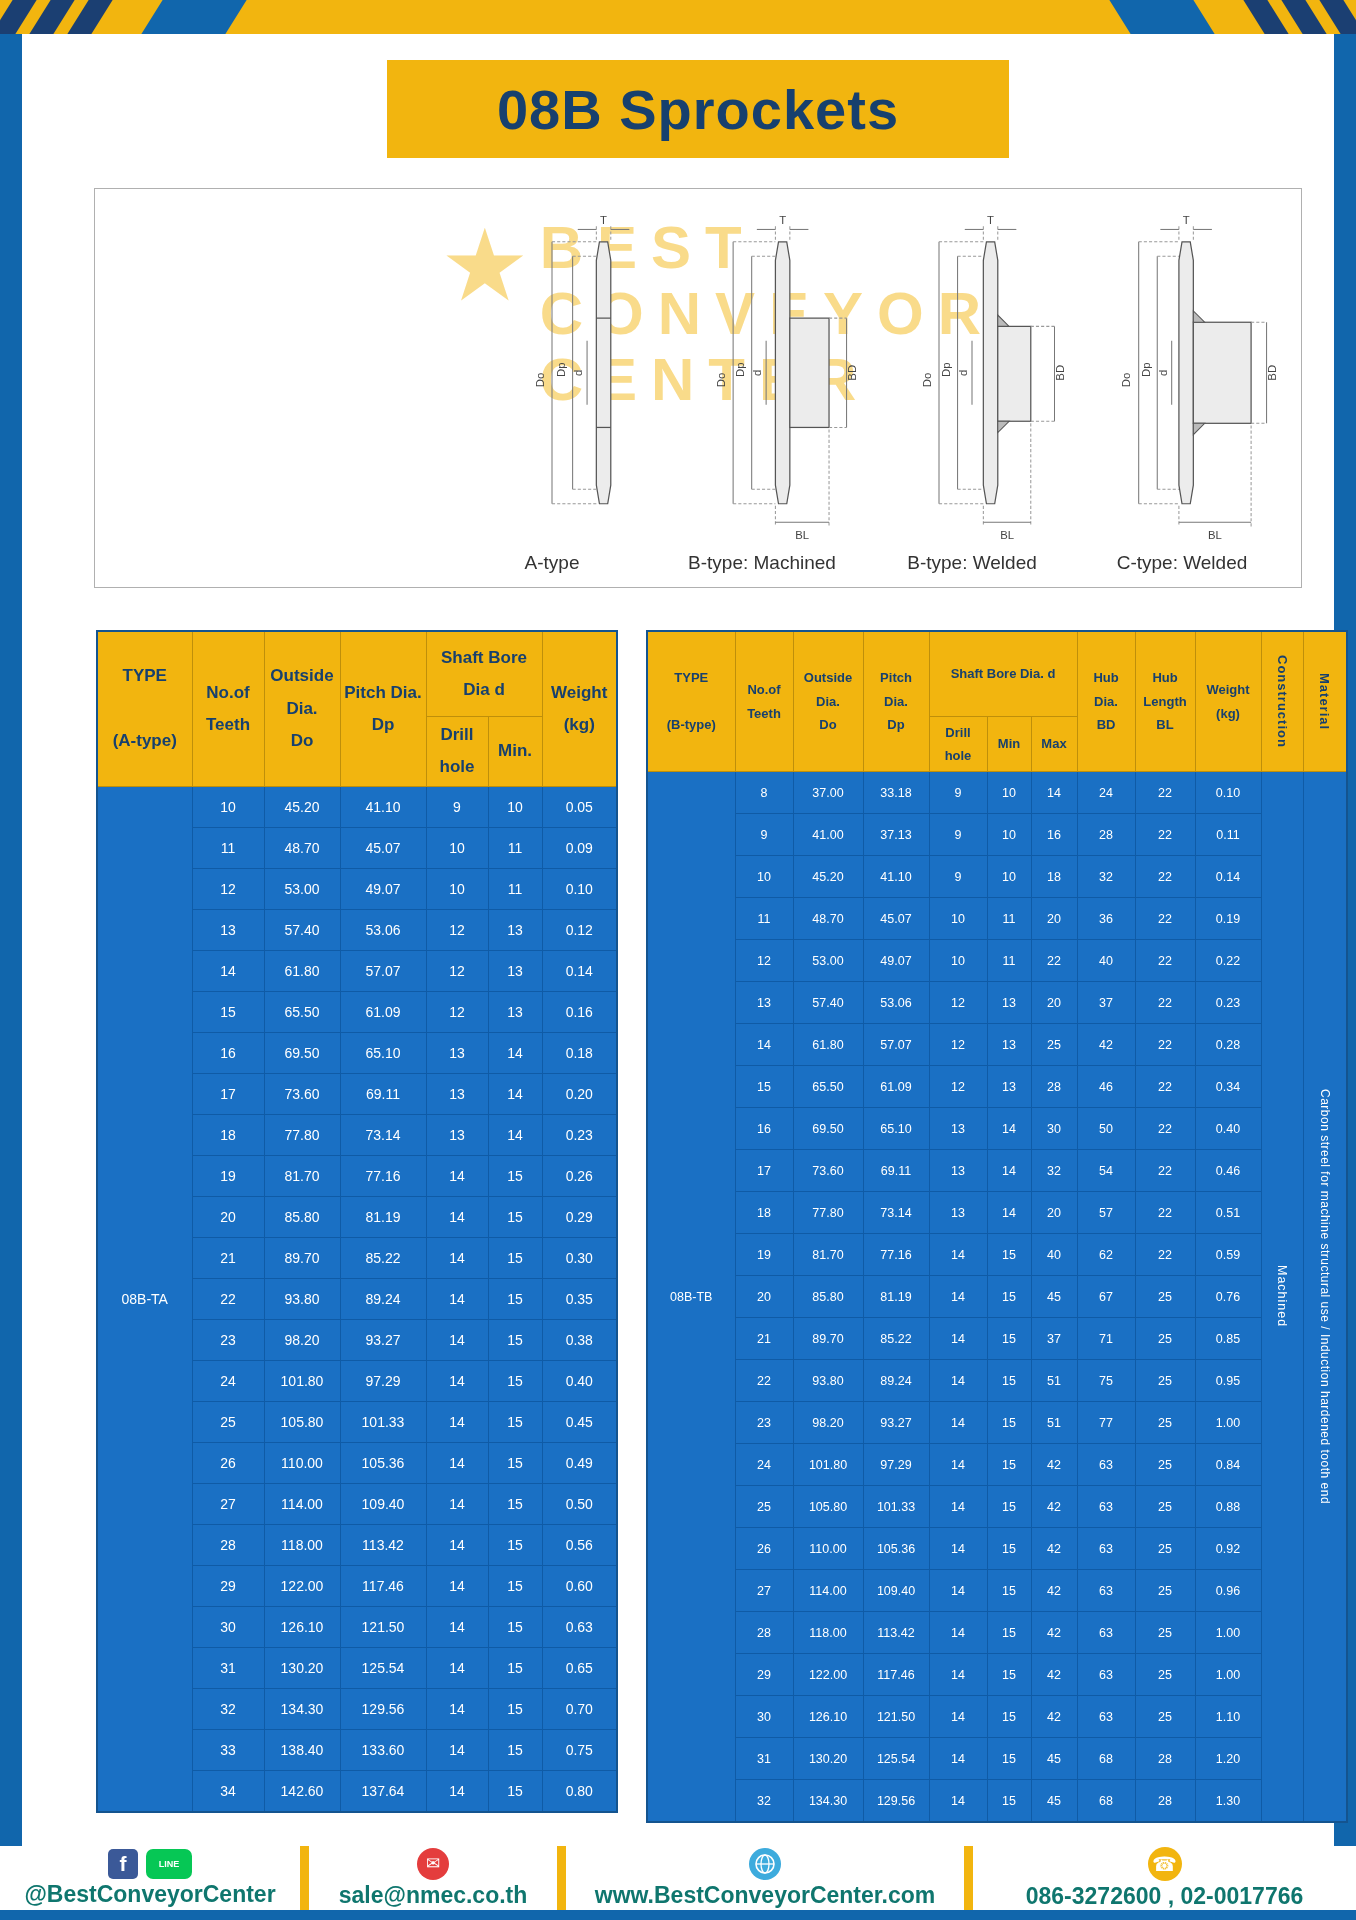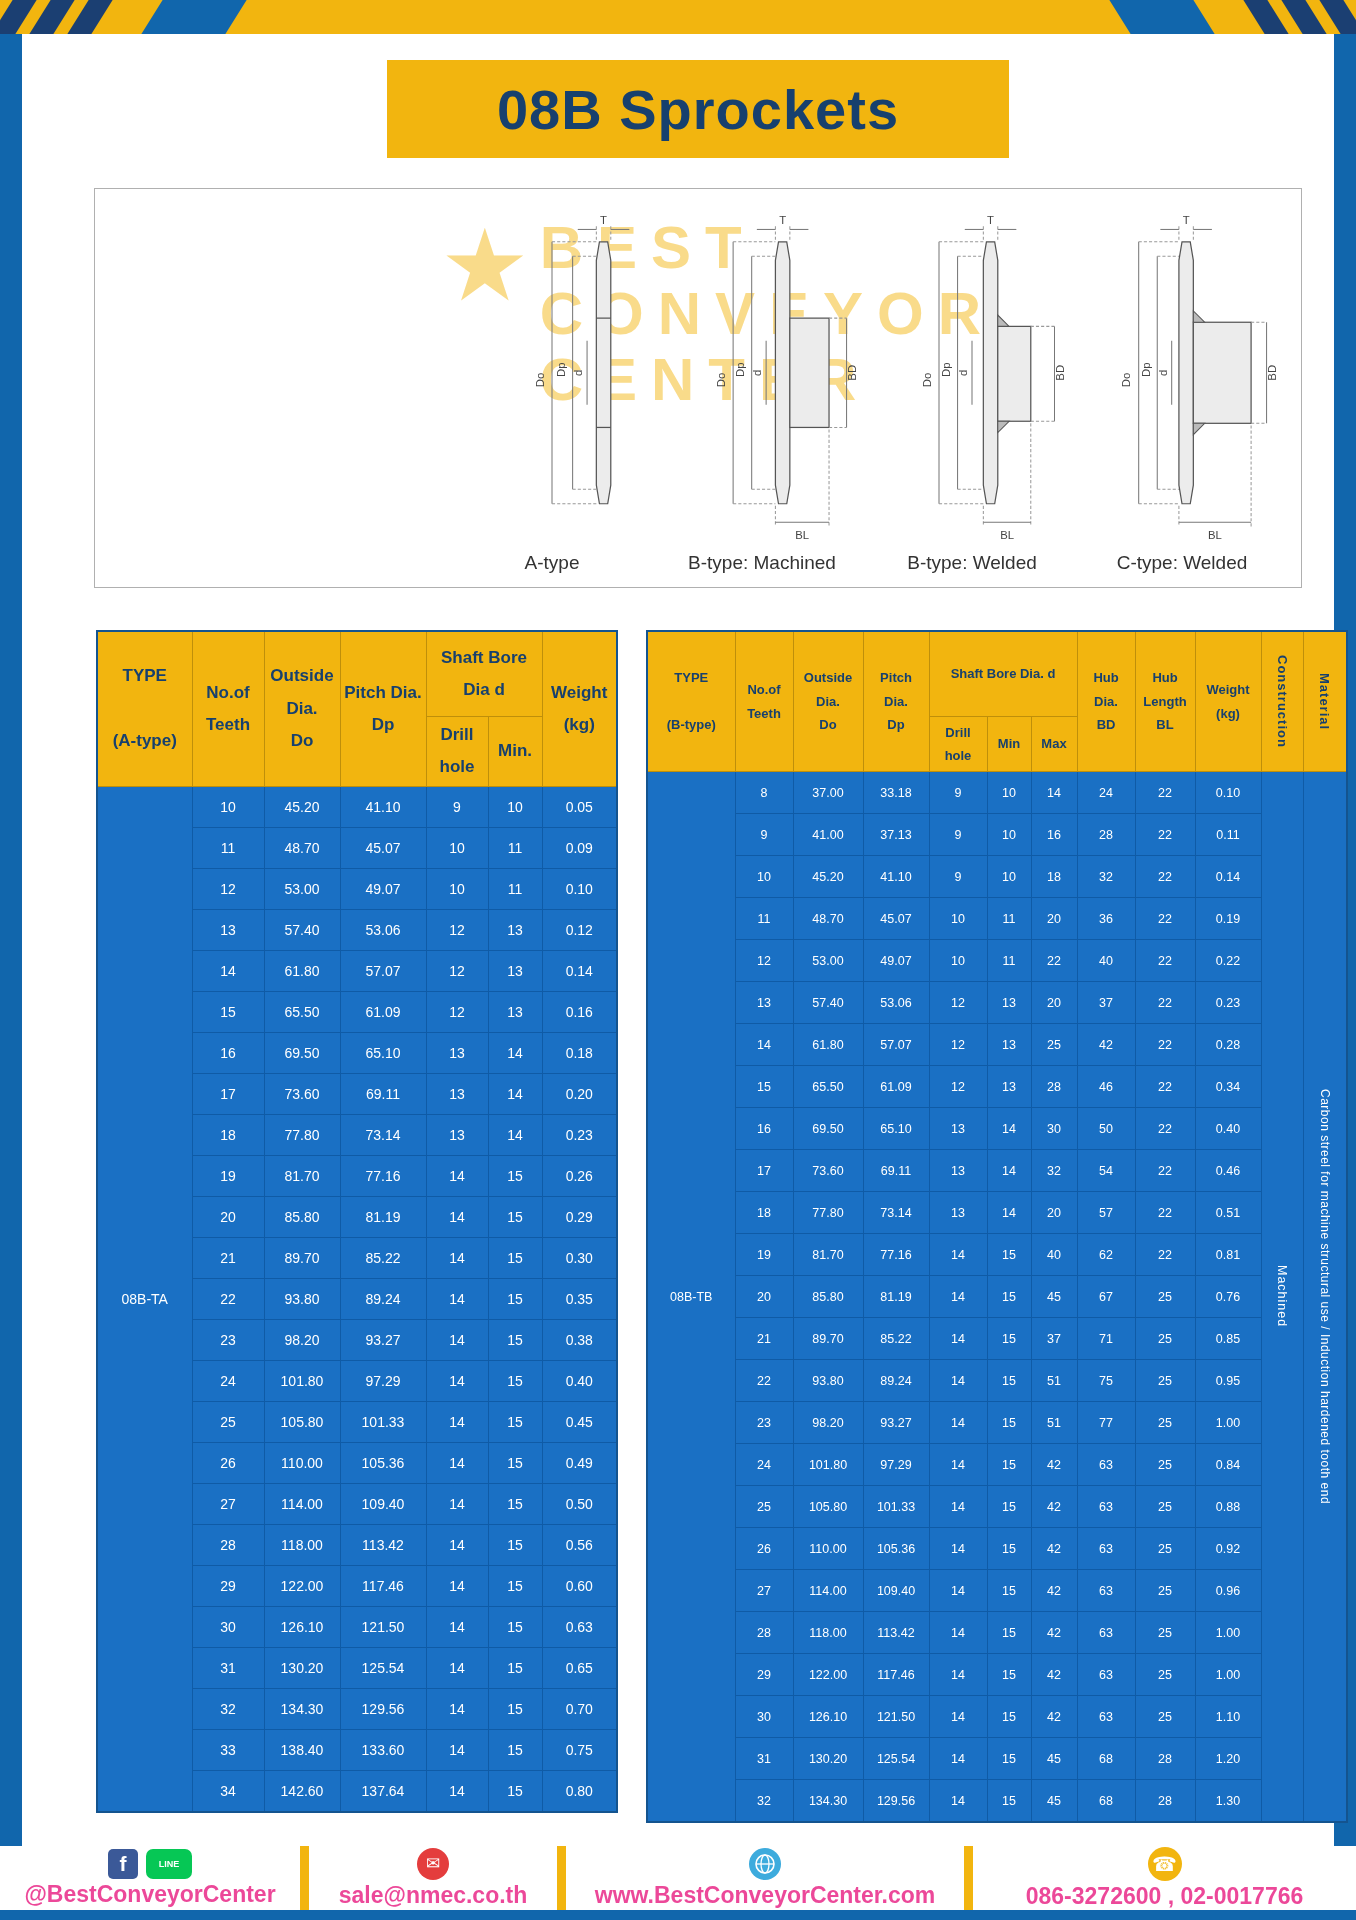--- a/index.html
+++ b/index.html
@@ -55,21 +55,21 @@
 
   
   .footer{position:absolute;left:0;right:0;bottom:10px;height:64px;background:#ffffff;display:flex;align-items:stretch;}
   .f-bar{width:9px;background:var(--accent-yellow,#f2b50f);}
   .f-sec{display:flex;flex-direction:column;align-items:center;justify-content:center;gap:2px;}
   .f-sec.s1{flex:0 0 300px;}
   .f-sec.s2{flex:0 0 248px;}
   .f-sec.s3{flex:0 0 398px;}
   .f-sec.s4{flex:1;}
   .f-icons{display:flex;gap:8px;align-items:center;}
-  .f-text{font-size:23px;font-weight:bold;color:#ec4899;white-space:nowrap;}
+  .f-text{font-size:23px;font-weight:bold;color:#0f766e;white-space:nowrap;}
   .fb-icon{width:30px;height:30px;background:var(--facebook-blue,#3b5998);color:#fff;border-radius:5px;display:flex;align-items:center;justify-content:center;font-weight:bold;font-size:21px;}
   .line-icon{width:46px;height:30px;background:var(--line-green,#06c755);color:#fff;border-radius:7px;display:flex;align-items:center;justify-content:center;font-weight:bold;font-size:9px;}
   .mail-icon{width:32px;height:32px;background:var(--mail-red,#e43d3d);color:#fff;border-radius:50%;display:flex;align-items:center;justify-content:center;font-size:17px;}
   .globe-icon{width:32px;height:32px;background:var(--globe-blue,#3dabdd);border-radius:50%;display:flex;align-items:center;justify-content:center;}
   .phone-icon{width:34px;height:34px;background:var(--accent-yellow,#f2b50f);color:#fff;border-radius:50%;display:flex;align-items:center;justify-content:center;font-size:20px;}
 </style>
 </head>
 <body>
 
 <div class="frame">
@@ -639,21 +639,21 @@
             </tr>
             <tr>
               <td>19</td>
               <td>81.70</td>
               <td>77.16</td>
               <td>14</td>
               <td>15</td>
               <td>40</td>
               <td>62</td>
               <td>22</td>
-              <td>0.81</td>
+              <td>0.59</td>
             </tr>
             <tr>
               <td>20</td>
               <td>85.80</td>
               <td>81.19</td>
               <td>14</td>
               <td>15</td>
               <td>45</td>
               <td>67</td>
               <td>25</td>

